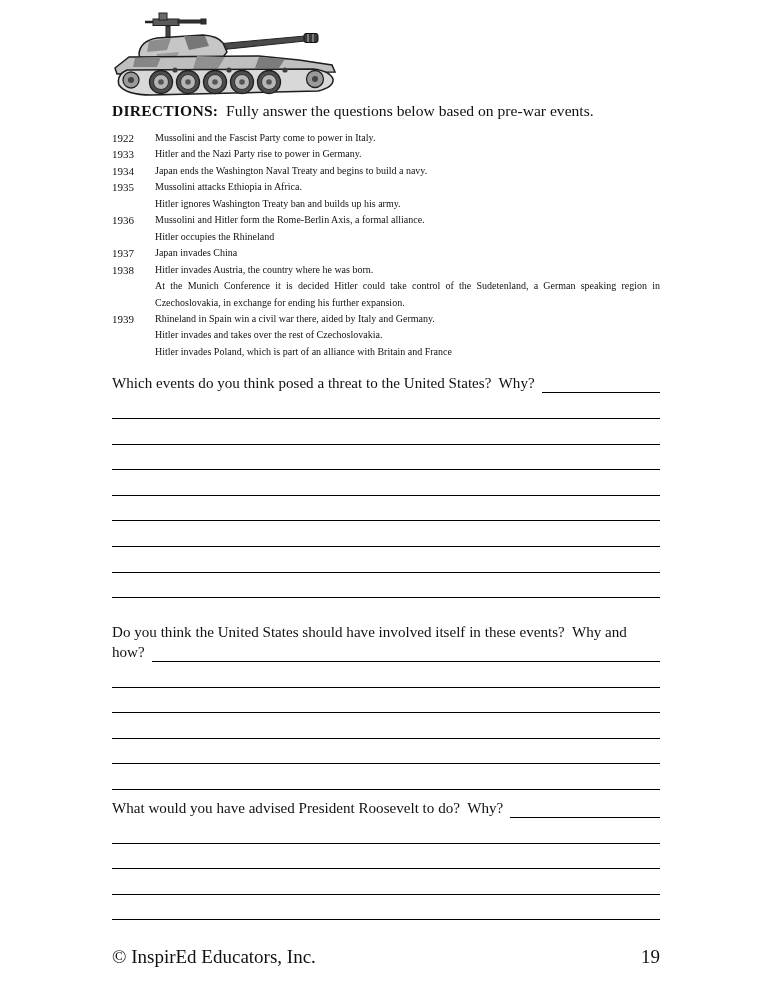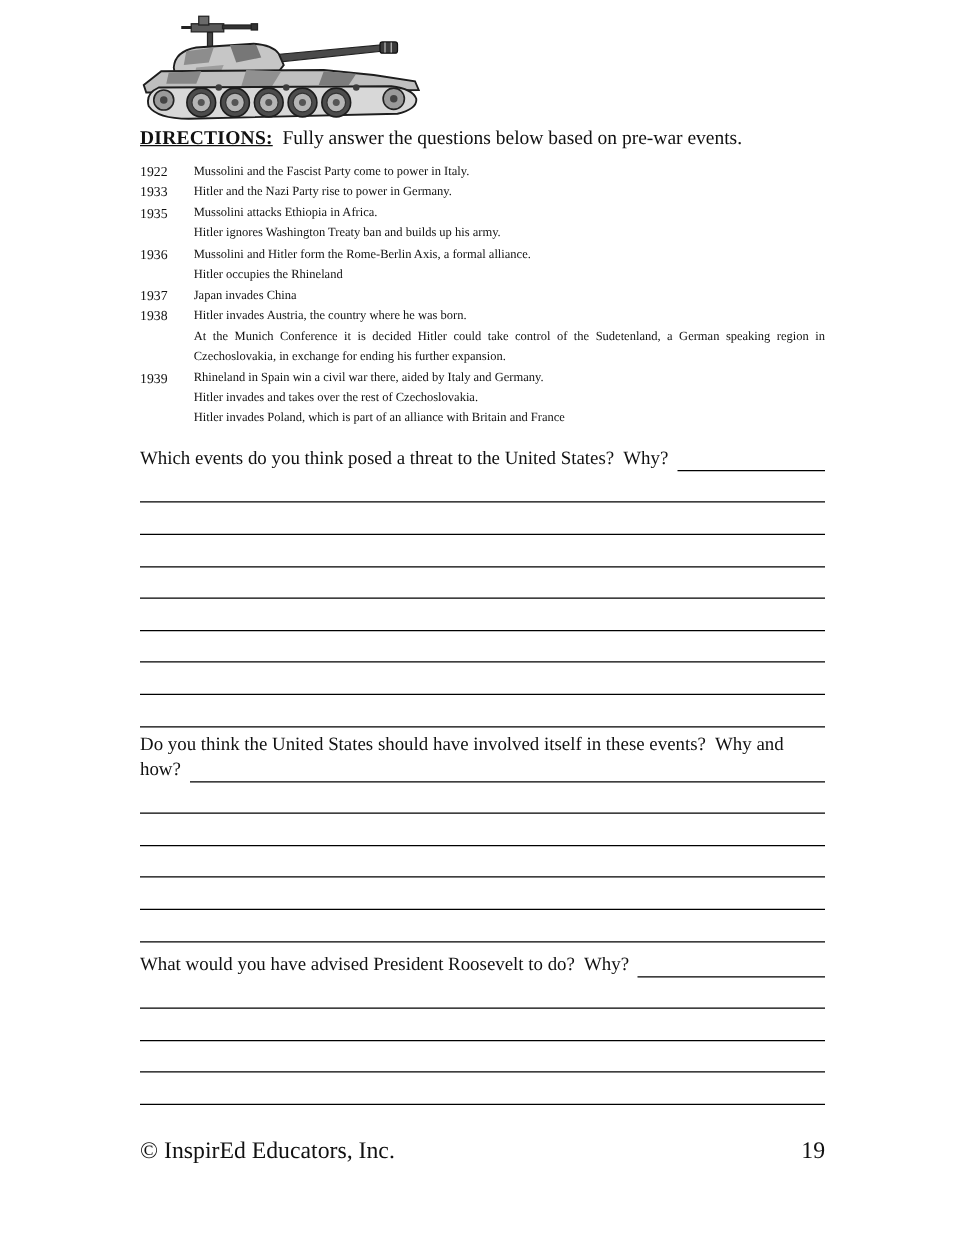--- a/index.html
+++ b/index.html
@@ -26,33 +26,33 @@
   @supports (-webkit-background-clip: text){
     .title-art{
       background:linear-gradient(180deg,#ffffff 12%,#d8d8d8 45%,#707070 95%);
       -webkit-background-clip:text;background-clip:text;color:transparent;
       filter:drop-shadow(-1.5px 1.5px 0.5px #bdbdbd);
     }
   }
 
   
   .directions{font-size:15.6px;line-height:20px;margin:3px 0 0 0;}
-  .directions b{letter-spacing:0.2px;text-decoration:underline;}
+  .directions b{letter-spacing:0.2px;}
 
   
   .timeline{margin-top:9px;}
   .tl-row{display:grid;grid-template-columns:43px 1fr;}
   .tl-year{font-size:11px;line-height:16.45px;}
   .tl-event{margin:0;font-size:10px;line-height:16.45px;white-space:nowrap;}
   .tl-event.wrap{white-space:normal;text-align:justify;}
 
   
   .questions{margin-top:13px;}
   .question{margin:0 0 0 0;}
-  .q1{margin-top:4px;}
+  .q1{margin-top:24px;}
   .q2{margin-top:8px;}
   .q-text{font-size:15.1px;line-height:20px;white-space:nowrap;}
   .q-last{display:flex;align-items:flex-end;}
   .q-last .q-text{flex:0 0 auto;}
   .fill{flex:1 1 auto;margin-left:7px;border-bottom:1.7px solid #000;height:13px;min-width:40px;}
   .write-line{height:24.6px;border-bottom:1.7px solid #000;}
 
   
   .footer{
     display:flex;justify-content:space-between;align-items:baseline;
@@ -137,20 +137,26 @@
           <p class="tl-event">Mussolini and the Fascist Party come to power in Italy.</p>
         </div>
       </div>
       <div class="tl-row">
         <div class="tl-year">1933</div>
         <div>
           <p class="tl-event">Hitler and the Nazi Party rise to power in Germany.</p>
         </div>
       </div>
       <div class="tl-row">
+        <div class="tl-year">1934</div>
+        <div>
+          <p class="tl-event">Japan ends the Washington Naval Treaty and begins to build a navy.</p>
+        </div>
+      </div>
+      <div class="tl-row">
         <div class="tl-year">1935</div>
         <div>
           <p class="tl-event">Mussolini attacks Ethiopia in Africa.</p>
           <p class="tl-event">Hitler ignores Washington Treaty ban and builds up his army.</p>
         </div>
       </div>
       <div class="tl-row">
         <div class="tl-year">1936</div>
         <div>
           <p class="tl-event">Mussolini and Hitler form the Rome-Berlin Axis, a formal alliance.</p>

